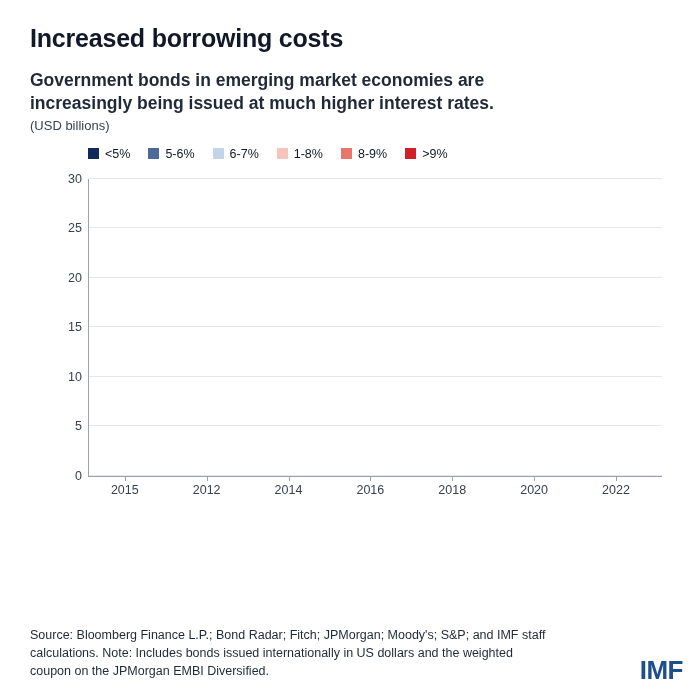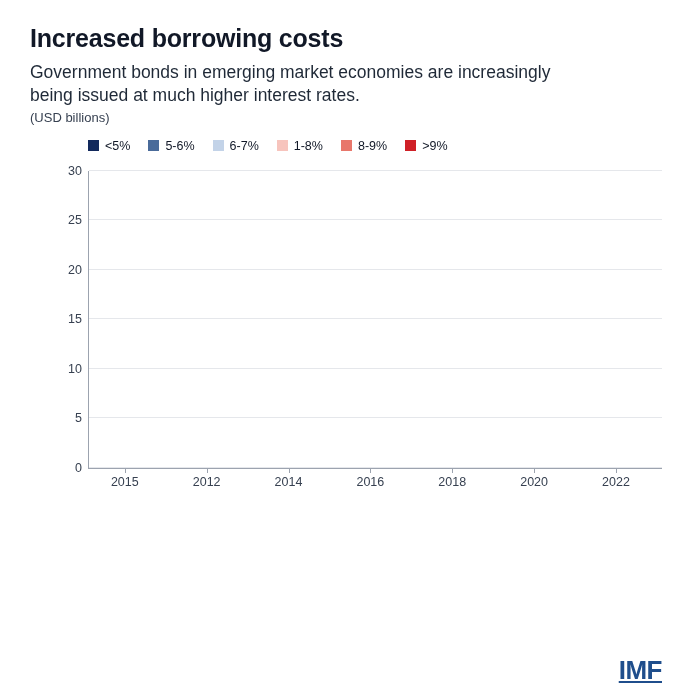--- a/index.html
+++ b/index.html
@@ -25,23 +25,23 @@
     font-size: 25px;
     font-weight: bold;
     letter-spacing: -0.2px;
     margin-top: 24px;
     color: #111827;
   }
   .subhead {
     font-size: 17.5px;
     line-height: 1.3;
     color: #1f2937;
-    margin-top: 8px;
+    margin-top: 16px;
     max-width: 560px;
-    font-weight: 400;
+    font-weight: 700;
   }
   .chart-title {
     font-size: 15px;
     font-weight: bold;
     color: #111827;
     margin-top: 28px;
   }
   .chart-units {
     font-size: 13px;
     color: #374151;
@@ -142,27 +142,26 @@
     left: 30px;
     right: 30px;
     bottom: 44px;
     font-size: 12.5px;
     line-height: 1.45;
     color: #1f2937;
     max-width: 520px;
   }
   .imf-logo {
     position: absolute;
-    right: 38px;
+    right: 17px;
     bottom: 38px;
     font-size: 26px;
     font-weight: bold;
     letter-spacing: -0.5px;
     color: #1f4e8c;
-    text-decoration: underline;
   }
 </style>
 </head>
 <body>
 
 <div class="page">
 
   <div class="headline">Increased borrowing costs</div>
   <div class="subhead">Government bonds in emerging market economies are increasingly being issued at much higher interest rates.</div>
 
@@ -763,15 +762,16 @@
           <div class="xtick" style="left: 63.3929%;">2018</div>
           <div class="xtick-mark" style="left: 63.3929%;"></div>
           <div class="xtick" style="left: 77.6786%;">2020</div>
           <div class="xtick-mark" style="left: 77.6786%;"></div>
           <div class="xtick" style="left: 91.9643%;">2022</div>
           <div class="xtick-mark" style="left: 91.9643%;"></div>
         </div>
     </div>
   </div>
 
+  <div class="source">Source: Bloomberg Finance L.P.; Bond Radar; Fitch; JPMorgan; Moody's; S&amp;P; and IMF staff calculations. Note: Includes bonds issued internationally in US dollars and the weighted coupon on the JPMorgan EMBI Diversified.</div>
   <div class="imf-logo">IMF</div>
 
 </div>
 
 </body></html>

